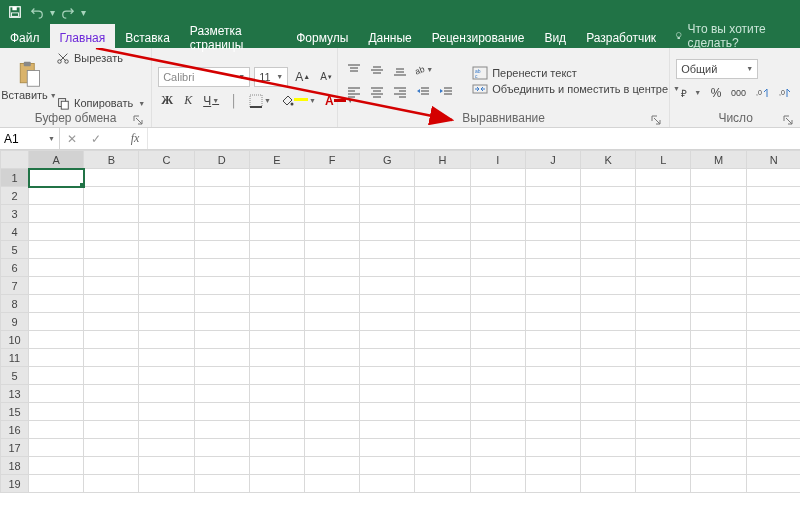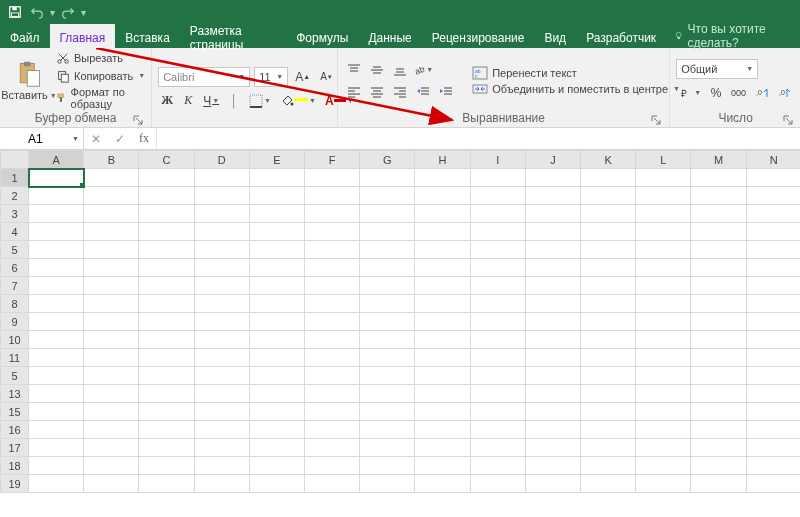--- a/index.html
+++ b/index.html
@@ -45,25 +45,25 @@
   .align-btn svg { width: 14px; height: 14px; }
 
   .wrap-col { display: flex; flex-direction: column; gap: 2px; justify-content: center; }
   .wrap-line { display: flex; align-items: center; gap: 4px; font-size: 11px; cursor: pointer; white-space: nowrap; }
   .wrap-line svg { width: 16px; height: 14px; }
 
   .num-col { display: flex; flex-direction: column; gap: 4px; justify-content: center; }
   .num-fmt { width: 82px; height: 20px; border: 1px solid #c8c8c8; background: #fff; font-size: 11px; padding: 0 4px; display: flex; align-items: center; justify-content: space-between; }
   .num-row { display: flex; gap: 3px; }
 
-  .namebox-row { height: 22px; border-bottom: 1px solid #d4d4d4; display: flex; align-items: stretch; font-size: 12px; background: #fff; padding-left: 24px; }
+  .namebox-row { height: 22px; border-bottom: 1px solid #d4d4d4; display: flex; align-items: stretch; font-size: 12px; background: #fff; }
   .namebox { width: 60px; border-right: 1px solid #d4d4d4; display: flex; align-items: center; padding: 0 4px; justify-content: space-between; }
   .fx-btns { display: flex; align-items: center; border-right: 1px solid #e6e6e6; }
   .fx-btn { width: 24px; display: inline-flex; align-items: center; justify-content: center; color: #999; }
-  .fx-label { font-family: serif; color: #666; }
+  .fx-label { font-style: italic; font-family: serif; color: #666; margin-left: 15px; }
   .formula-bar { flex: 1; padding: 0 6px; display: flex; align-items: center; }
 
   .grid-wrap { overflow: hidden; position: relative; }
   table.grid { border-collapse: collapse; table-layout: fixed; width: 802px; }
   table.grid th, table.grid td { border: 1px solid #d9d9d9; font-size: 11px; font-weight: normal; color: #444; }
   table.grid thead th { background: #e6e6e6; height: 18px; text-align: center; }
   table.grid thead th.corner { background: #e6e6e6; width: 28px; }
   table.grid tbody th { background: #e6e6e6; width: 28px; text-align: center; height: 18px; }
   table.grid tbody td { background: #fff; height: 18px; }
   table.grid thead th.col-sel { background: #d2d2d2; }
@@ -142,27 +142,20 @@
           <span>Вырезать</span>
         </div>
         <div class="clip-line">
           <svg viewBox="0 0 16 16">
               <rect x="3" y="3" width="8" height="9" fill="none" stroke="#444"></rect>
               <rect x="6" y="6" width="8" height="9" fill="#fff" stroke="#444"></rect>
             </svg>
           <span>Копировать</span>
             <span class="caret">▼</span>
         </div>
-        <div class="clip-line">
-          <svg viewBox="0 0 16 16">
-              <rect x="3" y="2" width="8" height="5" fill="#e8c46c" stroke="#aa8844"></rect>
-              <rect x="6" y="7" width="3" height="7" fill="#666"></rect>
-            </svg>
-          <span>Формат по образцу</span>
-        </div>
       </div>
     </div>
     <div class="group-label"><span>Буфер обмена</span>
       <svg class="dialog-launch" viewBox="0 0 10 10">
           <path d="M1 1 H6 M1 1 V6 M3 3 L9 9 M9 5 V9 H5" stroke="#777" fill="none"></path>
         </svg>
     </div>
   </div>
 
   <div class="group" style="width:186px;">

